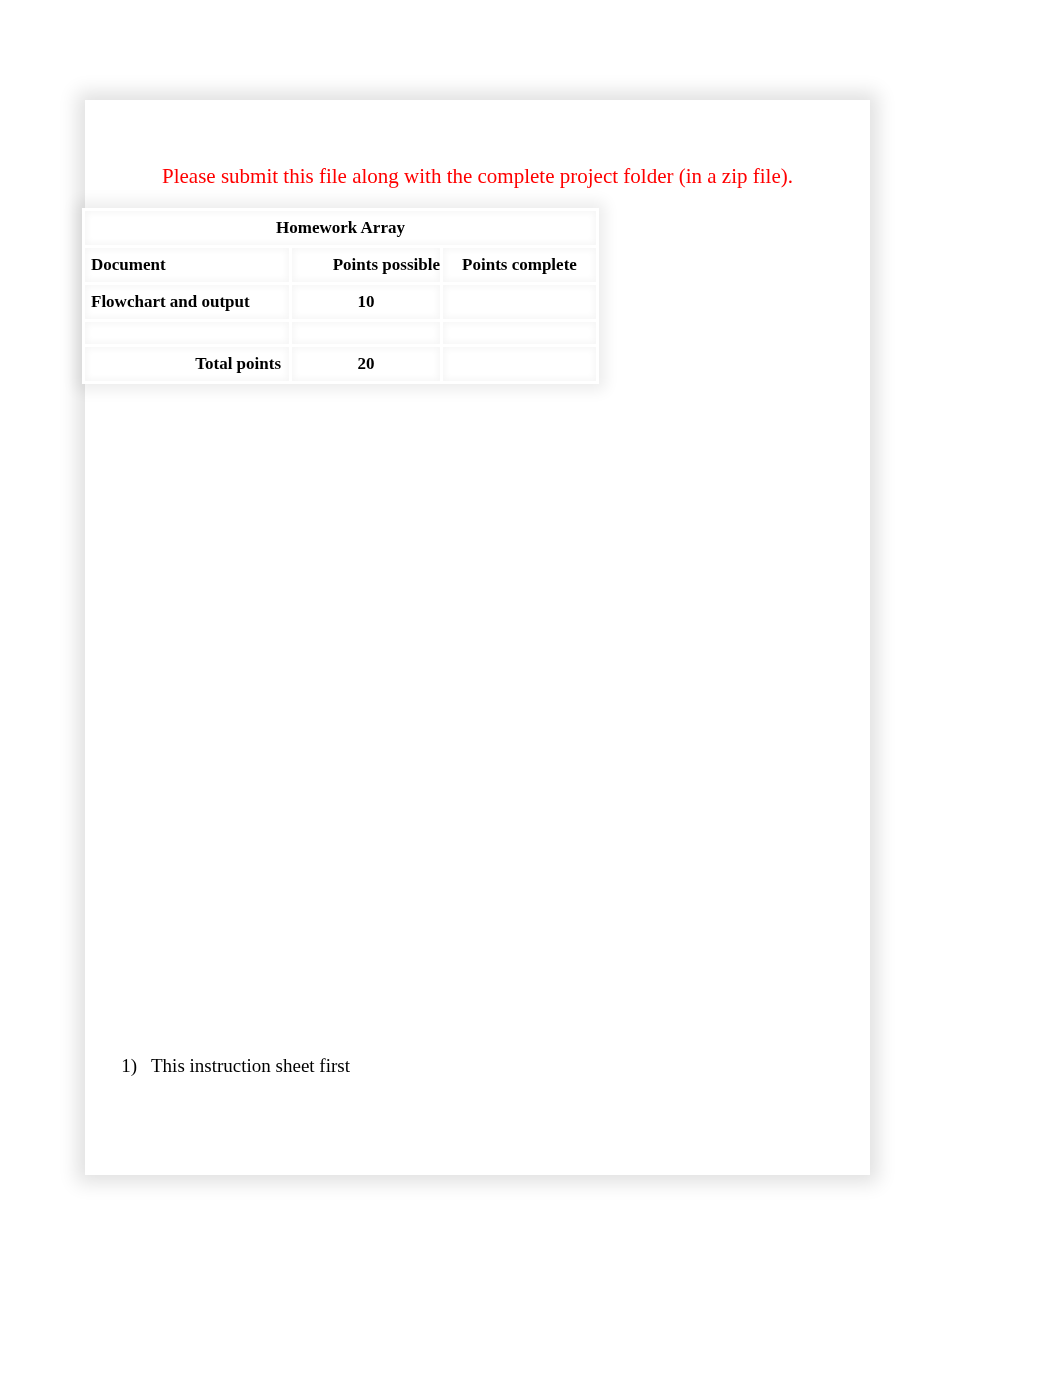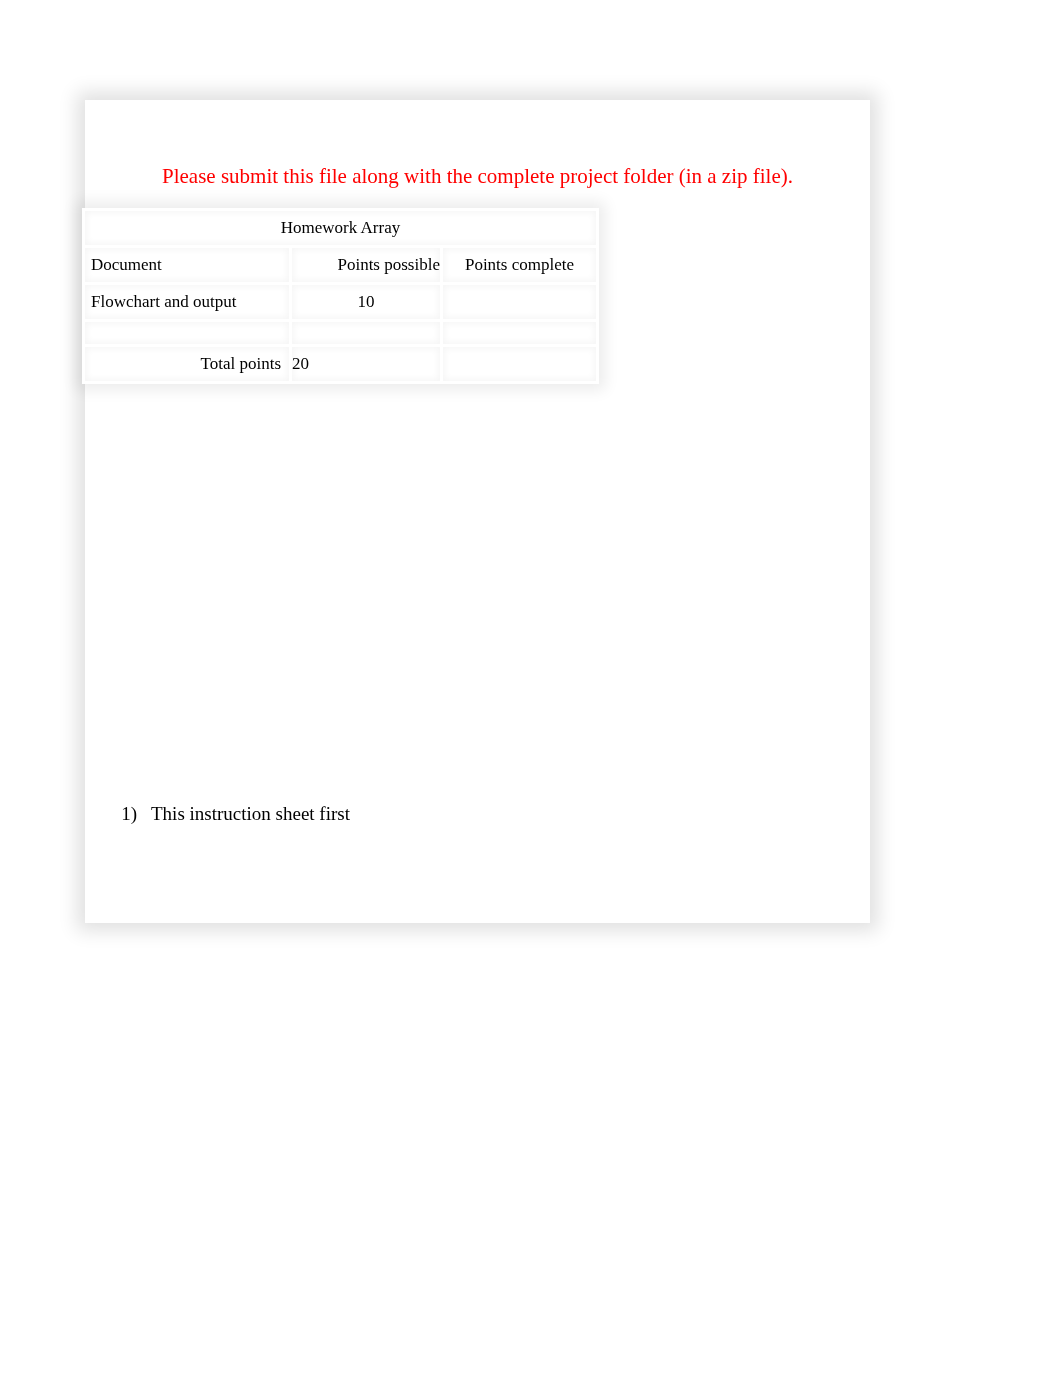--- a/index.html
+++ b/index.html
@@ -12,21 +12,21 @@
       background: #ffffff;
       width: 1062px;
       height: 1377px;
       position: relative;
     }
     .page {
       position: absolute;
       left: 85px;
       top: 100px;
       width: 785px;
-      height: 823px;
+      height: 1075px;
       background: #ffffff;
       box-shadow: 0 0 18px 8px rgba(0,0,0,0.12);
       padding: 0;
     }
     .notice {
       color: #ff0000;
       font-size: 21px;
       position: absolute;
       top: 64px;
       left: 0;
@@ -42,21 +42,21 @@
       box-shadow: 0 0 14px 6px rgba(0,0,0,0.08);
       background: #ffffff;
     }
     table {
       width: 100%;
       border-collapse: separate;
       border-spacing: 3px;
       background: #ffffff;
     }
     th, td {
-      font-weight: normal;
+      font-weight: bold;
       font-size: 17px;
       color: #000000;
       background: #ffffff;
       height: 34px;
       vertical-align: middle;
       box-shadow: inset 0 0 6px 2px rgba(0,0,0,0.04);
     }
     .title-row th {
       text-align: center;
       padding: 6px 0;
@@ -64,21 +64,21 @@
     .header-row td:nth-child(1) { text-align: left; padding-left: 6px; width: 200px;}
     .header-row td:nth-child(2) { text-align: right; width: 145px;}
     .header-row td:nth-child(3) { text-align: center; width: 150px;}
     .data-row td:nth-child(1) { text-align: left; padding-left: 6px; }
     .data-row td:nth-child(2) { text-align: center; }
     .data-row td:nth-child(3) { text-align: center; }
     .empty-row td {
       height: 22px;
     }
     .total-row td:nth-child(1) { text-align: right; padding-right: 8px; }
-    .total-row td:nth-child(2) { text-align: left; }
+    .total-row td:nth-child(2) { text-align: center; }
     .total-row td:nth-child(3) { text-align: center; }
     .list-area {
       position: absolute;
       bottom: 98px;
       left: 32px;
     }
     .list-item {
       font-size: 19px;
       display: flex;
       align-items: baseline;

